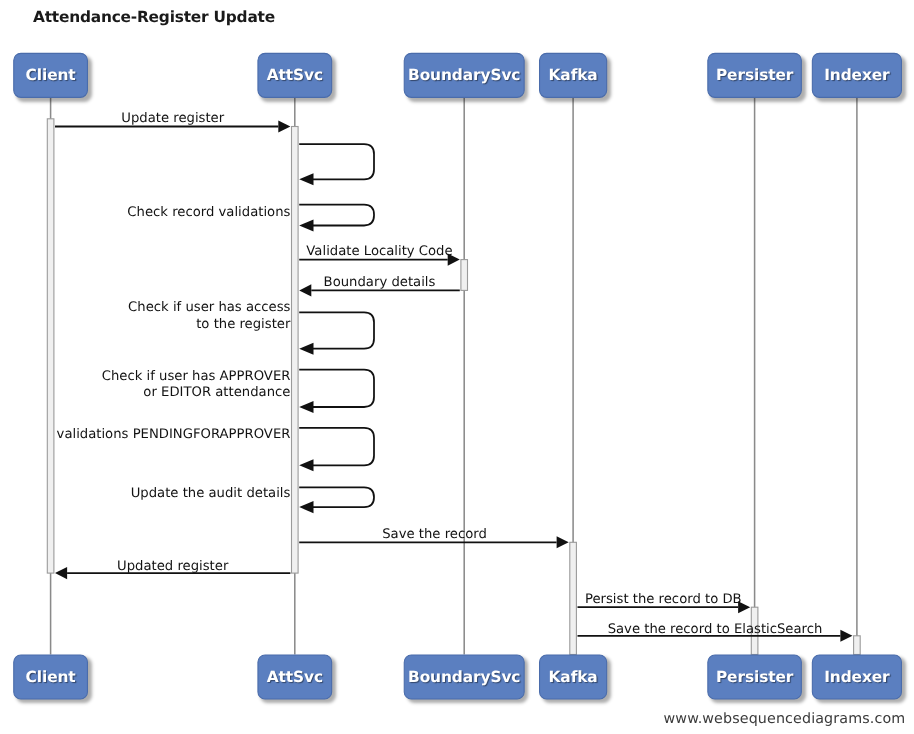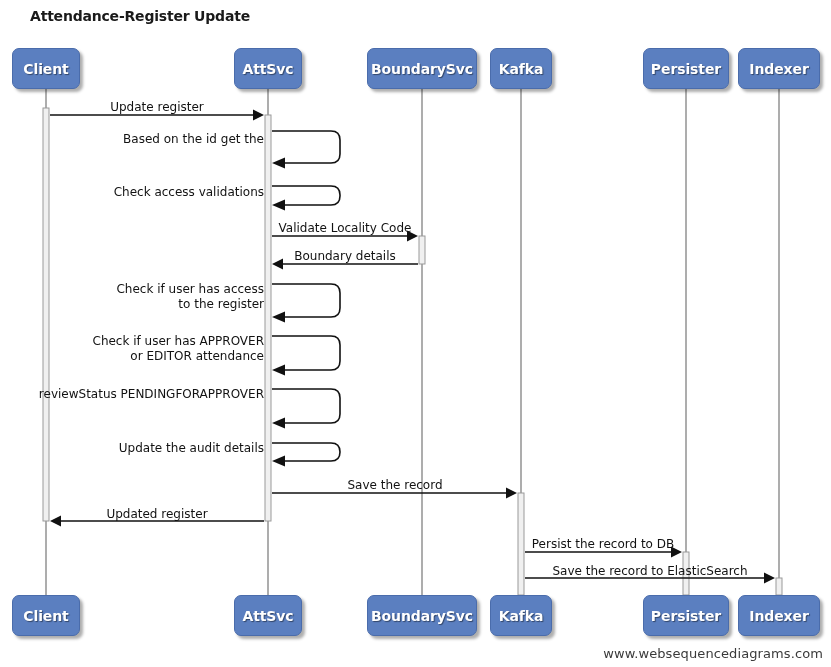--- a/index.html
+++ b/index.html
@@ -165,27 +165,27 @@
       </div>
       <div class="actor-box" style="left: 643px; top: 595px; width: 86px; height: 41px;">
         <span>Persister</span>
       </div>
       <div class="actor-box" style="left: 738px; top: 595px; width: 82px; height: 41px;">
         <span>Indexer</span>
       </div>
     </div>
   <div id="labels">
       <div class="msg-label center-al" style="left: 0px; width: 831px; transform: translateX(-258.5px); top: 100px;"><div>Update register</div></div>
-      <div class="msg-label right-al" style="right: 567px; top: 132px;"><div>Based on the id get the</div></div>
-      <div class="msg-label right-al" style="right: 567px; top: 185px;"><div>Check access validations</div></div>
+      <div class="msg-label right-al" style="right: 567px; top: 132px;"></div>
+      <div class="msg-label right-al" style="right: 567px; top: 185px;"><div>Check record validations</div></div>
       <div class="msg-label center-al" style="left: 0px; width: 831px; transform: translateX(-70.5px); top: 221px;"><div>Validate Locality Code</div></div>
       <div class="msg-label center-al" style="left: 0px; width: 831px; transform: translateX(-70.5px); top: 249px;"><div>Boundary details</div></div>
-      <div class="msg-label right-al" style="right: 567px; top: 282px;"><div>Check if user has access</div><div>to the register</div></div>
+      <div class="msg-label right-al" style="right: 567px; top: 272px;"><div>Check if user has access</div><div>to the register</div></div>
       <div class="msg-label right-al" style="right: 567px; top: 334px;"><div>Check if user has APPROVER</div><div>or EDITOR attendance</div></div>
-      <div class="msg-label right-al" style="right: 567px; top: 387px;"><div>reviewStatus PENDINGFORAPPROVER</div></div>
+      <div class="msg-label right-al" style="right: 567px; top: 387px;"><div>validations PENDINGFORAPPROVER</div></div>
       <div class="msg-label right-al" style="right: 567px; top: 441px;"><div>Update the audit details</div></div>
       <div class="msg-label center-al" style="left: 0px; width: 831px; transform: translateX(-20.5px); top: 478px;"><div>Save the record</div></div>
       <div class="msg-label center-al" style="left: 0px; width: 831px; transform: translateX(-258.5px); top: 507px;"><div>Updated register</div></div>
       <div class="msg-label center-al" style="left: 0px; width: 831px; transform: translateX(187.5px); top: 537px;"><div>Persist the record to DB</div></div>
       <div class="msg-label center-al" style="left: 0px; width: 831px; transform: translateX(234.5px); top: 564px;"><div>Save the record to ElasticSearch</div></div>
     </div>
 
   <div class="footer-credit">www.websequencediagrams.com</div>
 </div>
 

